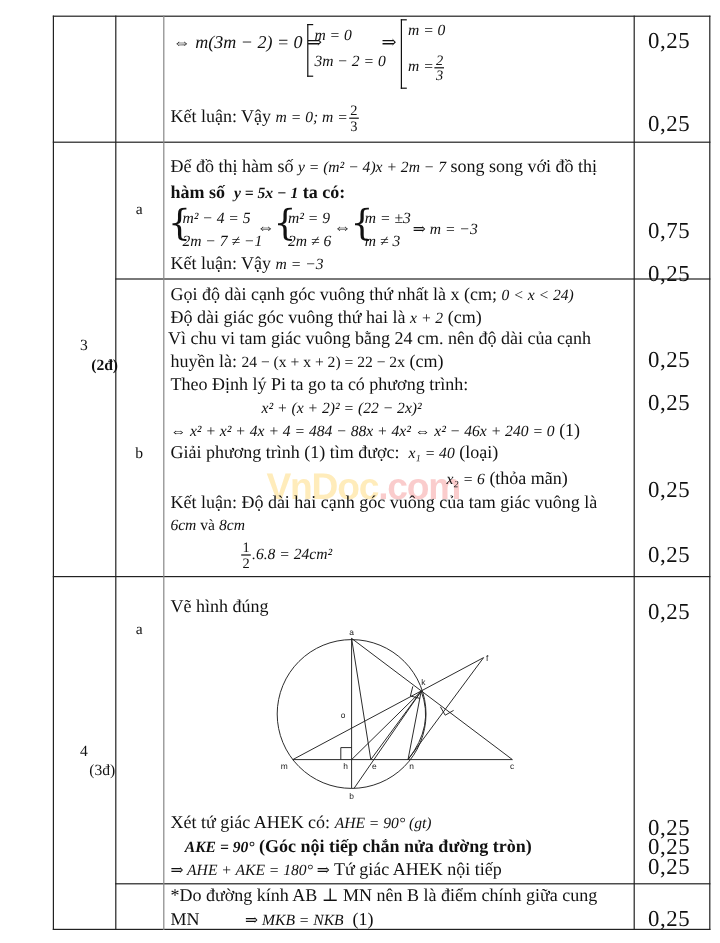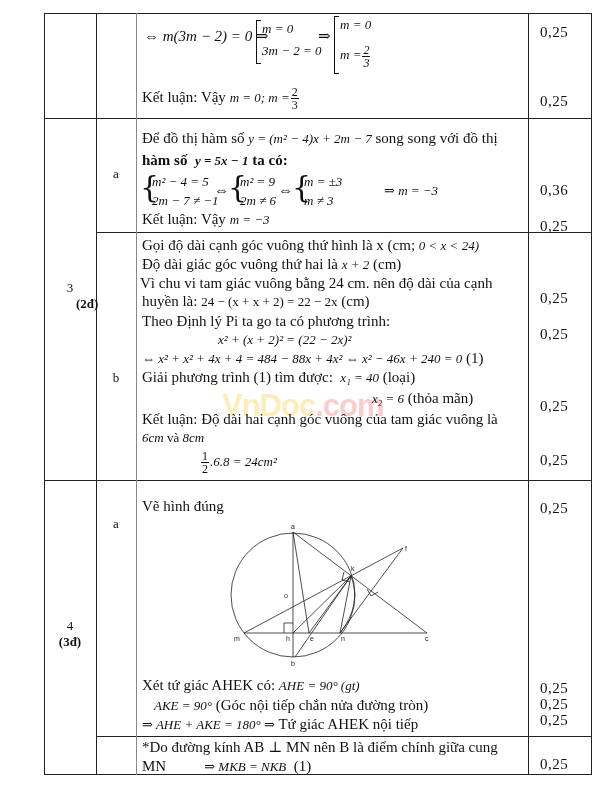--- a/index.html
+++ b/index.html
@@ -3,21 +3,21 @@
 <meta charset="utf-8">
 <style>
   html,body{margin:0;padding:0;background:#fff;}
   body{width:600px;height:786px;position:relative;overflow:hidden;font-family:"Liberation Serif","DejaVu Serif",serif;color:#111;}
   .page{position:absolute;left:0;top:0;width:600px;height:786px;}
   .hl{position:absolute;height:1px;background:#222;}
   .vl{position:absolute;width:1px;background:#222;}
   .vl.gray{background:#888;}
   .t{position:absolute;white-space:nowrap;font-size:15px;line-height:17px;}
   .m{font-style:italic;}
-  .score{position:absolute;font-size:15px;letter-spacing:0.5px;font-family:"Liberation Serif",serif;}
+  .score{position:absolute;font-size:19px;letter-spacing:0.5px;font-family:"Liberation Serif",serif;}
   .lbl{position:absolute;font-size:13px;text-align:center;font-family:"Liberation Serif",serif;}
   .frac{display:inline-block;vertical-align:middle;text-align:center;font-size:12px;line-height:12px;margin:0 1px;}
   .frac span{display:block;}
   .frac .num{border-bottom:1px solid #111;padding:0 1px;}
   .brack{position:absolute;border:1px solid #111;border-right:none;width:4px;}
   .brace{position:absolute;font-size:30px;line-height:30px;font-family:"DejaVu Serif",serif;font-weight:100;}
   .sm{font-size:13px;}
   .watermark{position:absolute;left:222px;top:388px;font-family:"Liberation Sans",sans-serif;font-weight:bold;font-size:31px;letter-spacing:-1px;}
   .watermark .w1{color:rgba(255,200,60,0.35);}
   .watermark .w2{color:rgba(240,110,110,0.35);}
@@ -70,49 +70,49 @@
     <div class="t m sm" style="left:152px;top:173px;">m² − 4 = 5</div>
     <div class="t m sm" style="left:152px;top:192px;">2m − 7 ≠ −1</div>
     <div class="t" style="left:214px;top:182px;">⇔</div>
     <div class="brace" style="left:228px;top:172px;">{</div>
     <div class="t m sm" style="left:240px;top:173px;">m² = 9</div>
     <div class="t m sm" style="left:240px;top:192px;">2m ≠ 6</div>
     <div class="t" style="left:278px;top:182px;">⇔</div>
     <div class="brace" style="left:292px;top:172px;">{</div>
     <div class="t m sm" style="left:304px;top:173px;">m = ±3</div>
     <div class="t m sm" style="left:304px;top:192px;">m ≠ 3</div>
-    <div class="t m sm" style="left:344px;top:182px;margin-left:40px;">⇒ m = −3</div>
+    <div class="t m sm" style="left:344px;top:182px;">⇒ m = −3</div>
     <div class="t" style="left:142px;top:211px;"><span>Kết luận: Vậy</span> <span class="m sm">m = −3</span></div>
-    <div class="score" style="left:540px;top:182px;">0,36</div>
+    <div class="score" style="left:540px;top:182px;">0,75</div>
     <div class="score" style="left:540px;top:218px;">0,25</div>
   </div>
 
   <div>
     <div class="lbl" style="left:96px;top:370px;width:40px;">b</div>
-    <div class="t" style="left:142px;top:237px;"><span>Gọi độ dài cạnh góc vuông thứ hình là x (cm;</span> <span class="m sm">0 &lt; x &lt; 24)</span></div>
+    <div class="t" style="left:142px;top:237px;"><span>Gọi độ dài cạnh góc vuông thứ nhất là x (cm;</span> <span class="m sm">0 &lt; x &lt; 24)</span></div>
     <div class="t" style="left:142px;top:256px;"><span>Độ dài giác góc vuông thứ hai là</span> <span class="m sm">x + 2</span> <span>(cm)</span></div>
     <div class="t" style="left:140px;top:275px;">Vì chu vi tam giác vuông bằng 24 cm. nên độ dài của cạnh</div>
     <div class="t" style="left:142px;top:293px;"><span>huyền là:</span> <span class="sm">24 − (x + x + 2) = 22 − 2x</span> <span>(cm)</span></div>
     <div class="t" style="left:142px;top:313px;">Theo Định lý Pi ta go ta có phương trình:</div>
     <div class="t m sm" style="left:218px;top:331px;">x² + (x + 2)² = (22 − 2x)²</div>
     <div class="t" style="left:142px;top:350px;"><span class="m sm">⇔ x² + x² + 4x + 4 = 484 − 88x + 4x² ⇔ x² − 46x + 240 = 0</span> <span>(1)</span></div>
     <div class="t" style="left:142px;top:369px;"><span>Giải phương trình (1) tìm được:</span> &nbsp;<span class="m sm">x₁ = 40</span> <span>(loại)</span></div>
     <div class="t" style="left:372px;top:390px;"><span class="m sm">x₂ = 6</span> <span>(thỏa mãn)</span></div>
     <div class="t" style="left:142px;top:411px;">Kết luận: Độ dài hai cạnh góc vuông của tam giác vuông là</div>
     <div class="t sm" style="left:142px;top:429px;"><span class="m">6cm</span> <span>và</span> <span class="m">8cm</span></div>
     <div class="t" style="left:200px;top:450px;"> <span class="frac"><span class="num">1</span><span>2</span></span><span class="m sm">.6.8 = 24cm²</span></div>
     <div class="score" style="left:540px;top:290px;">0,25</div>
     <div class="score" style="left:540px;top:326px;">0,25</div>
     <div class="score" style="left:540px;top:398px;">0,25</div>
     <div class="score" style="left:540px;top:452px;">0,25</div>
   </div>
 
   <div class="lbl" style="left:44px;top:618px;width:52px;">
       <div>4</div>
-      <div style="font-weight:bold;">(3đ)</div>
+      <div style="font-weight:normal;text-align:right;">(3đ)</div>
     </div>
 
   <div>
     <div class="lbl" style="left:96px;top:516px;width:40px;">a</div>
     <div class="t" style="left:142px;top:498px;">Vẽ hình đúng</div>
 
     <svg style="left:220px;top:510px;" width="240" height="160" viewBox="0 0 240 160">
       <g stroke="#222" stroke-width="0.8" fill="none">
         <circle cx="73" cy="85" r="62"></circle>
         <line x1="73" y1="22" x2="73" y2="147"></line>
@@ -138,21 +138,21 @@
         <text x="90" y="131">e</text>
         <text x="121" y="131">n</text>
         <text x="205" y="131">c</text>
         <text x="71" y="156">b</text>
         <text x="131" y="61">k</text>
         <text x="185" y="41">f</text>
       </g>
     </svg>
 
     <div class="t" style="left:142px;top:677px;"><span>Xét tứ giác AHEK có:</span> <span class="m sm">AHE = 90° (gt)</span></div>
-    <div class="t" style="left:154px;top:697px;"><span class="m sm">AKE = 90°</span> <span>(Góc nội tiếp chắn nửa đường tròn)</span></div>
+    <div class="t" style="left:154px;top:697px;font-weight:bold;"><span class="m sm">AKE = 90°</span> <span>(Góc nội tiếp chắn nửa đường tròn)</span></div>
     <div class="t" style="left:142px;top:716px;"><span class="m sm">⇒ AHE + AKE = 180° ⇒</span> <span>Tứ giác AHEK nội tiếp</span></div>
     <div class="score" style="left:540px;top:500px;">0,25</div>
     <div class="score" style="left:540px;top:680px;">0,25</div>
     <div class="score" style="left:540px;top:696px;">0,25</div>
     <div class="score" style="left:540px;top:712px;">0,25</div>
   </div>
 
   <div>
     <div class="t" style="left:142px;top:739px;">*Do đường kính AB ⊥ MN nên B là điểm chính giữa cung</div>
     <div class="t" style="left:142px;top:758px;"><span>MN</span><span style="display:inline-block;width:38px;"></span><span class="m sm">⇒ MKB = NKB</span> &nbsp;<span>(1)</span></div>

